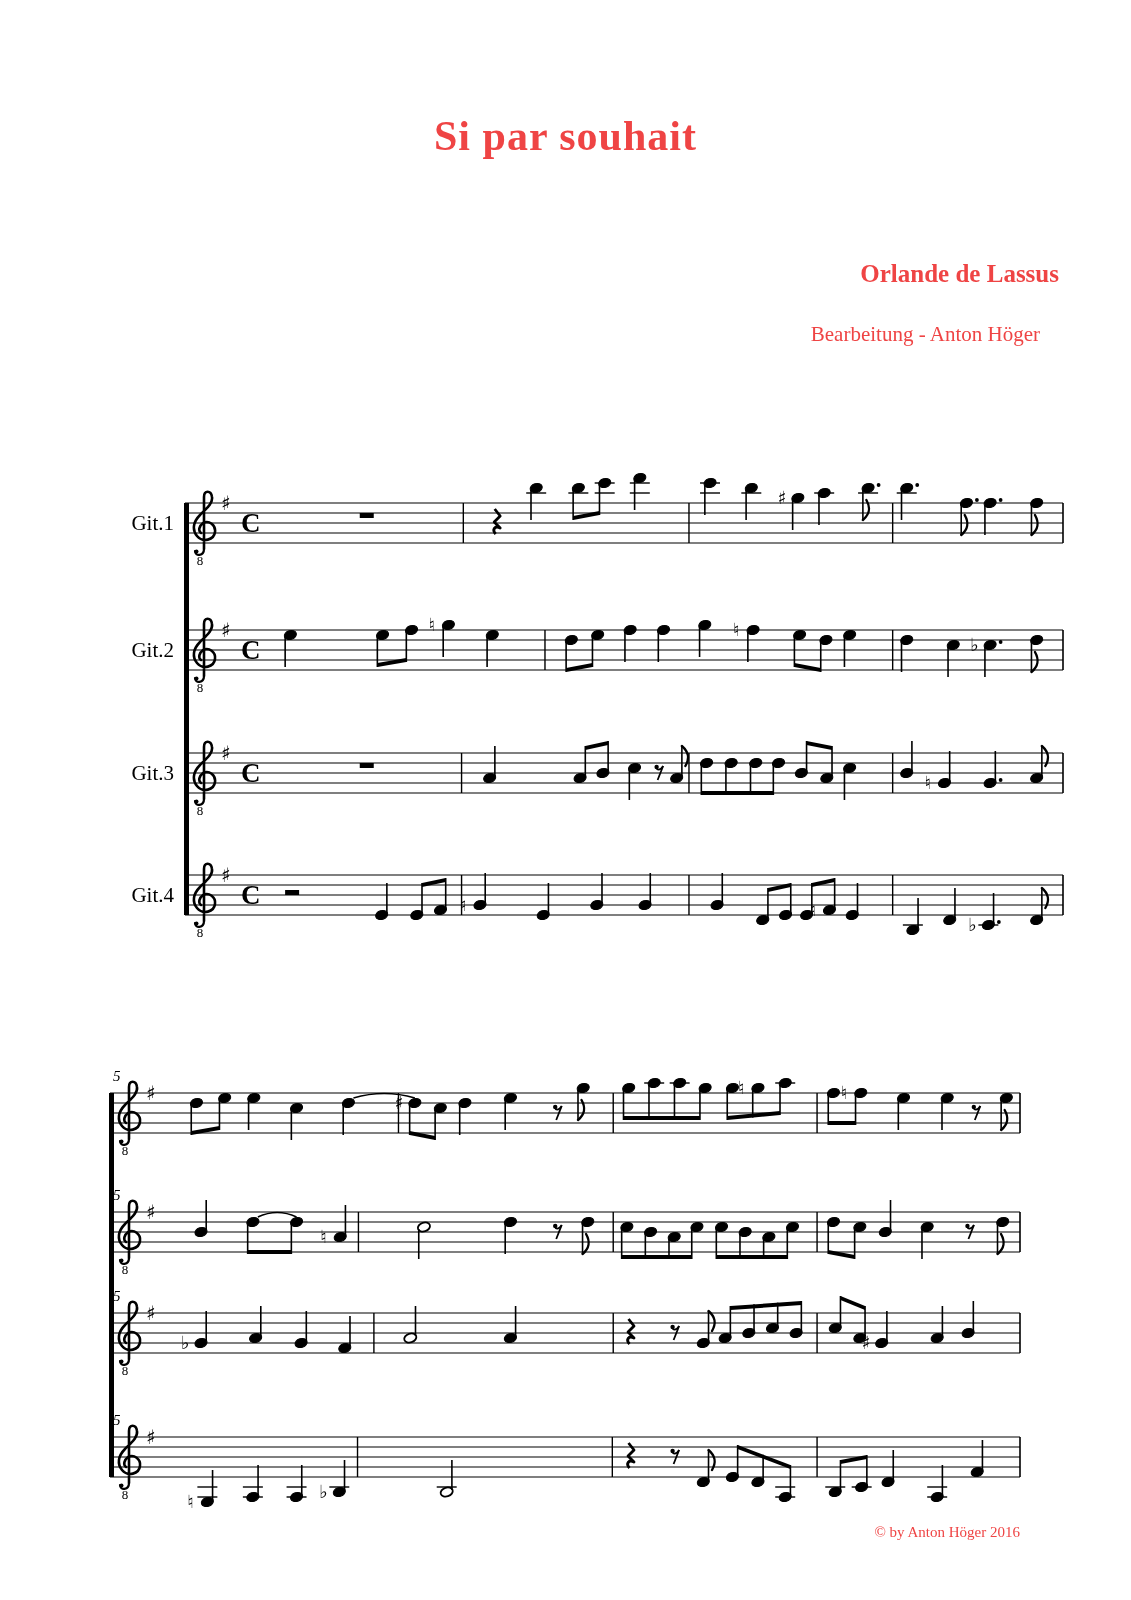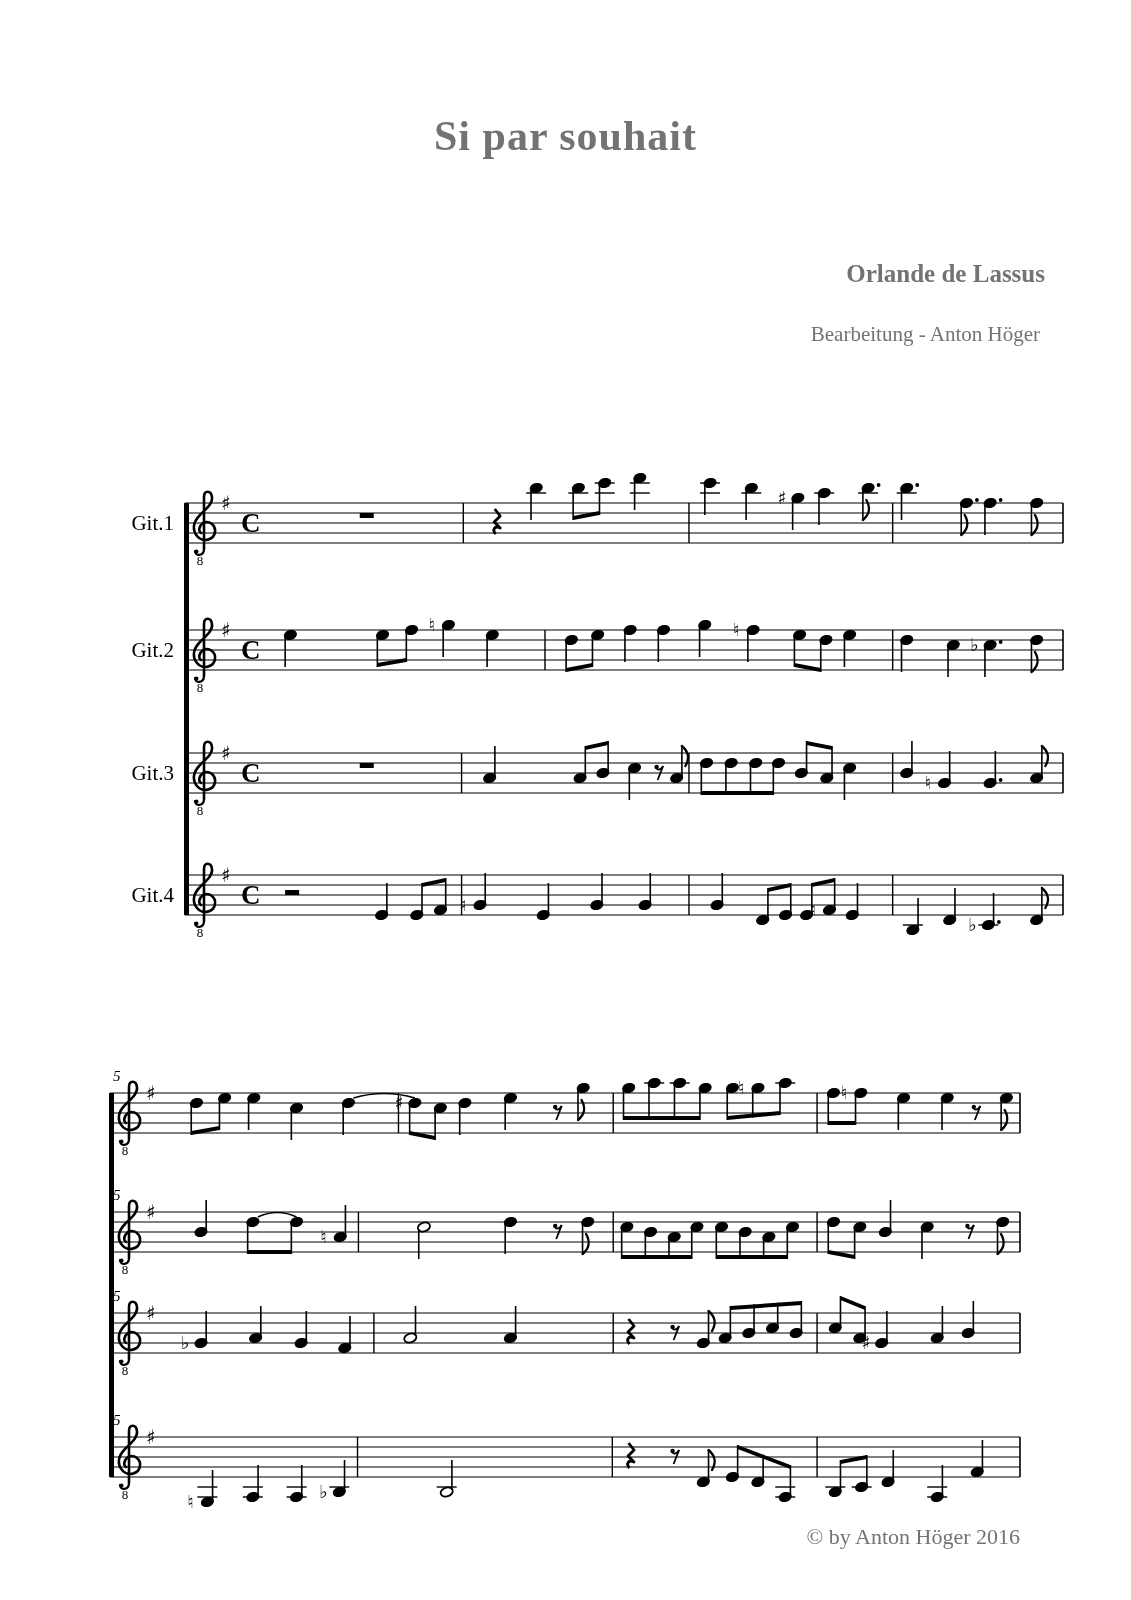--- a/index.html
+++ b/index.html
@@ -2,39 +2,39 @@
 <html><head>
 <meta charset="utf-8">
 <style>
   html,body{margin:0;padding:0;background:#e8e8e8;}
   #page{
     position:relative;
     width:1131px;height:1600px;
     background:#ffffff;
     margin:0 auto;
     font-family:"Liberation Serif", serif;
-    color:#737373;
+    color:#ef4444;
     overflow:hidden;
   }
   #title{
     position:absolute;top:112px;left:0;width:100%;
     text-align:center;font-size:42px;font-weight:bold;
     letter-spacing:1px;
   }
   #composer{
-    position:absolute;top:260px;right:86px;
+    position:absolute;top:260px;right:72px;
     font-size:25px;font-weight:bold;
   }
   #arranger{
     position:absolute;top:322px;right:91px;
     font-size:21px;
   }
   #copyright{
     position:absolute;top:1524px;right:111px;
-    font-size:22px;
+    font-size:15px;
   }
   svg#score{position:absolute;left:0;top:0;}
 </style>
 </head>
 <body>
 
 <div id="page">
   <div id="title">Si par souhait</div>
   <div id="composer">Orlande de Lassus</div>
   <div id="arranger">Bearbeitung - Anton Höger</div>

